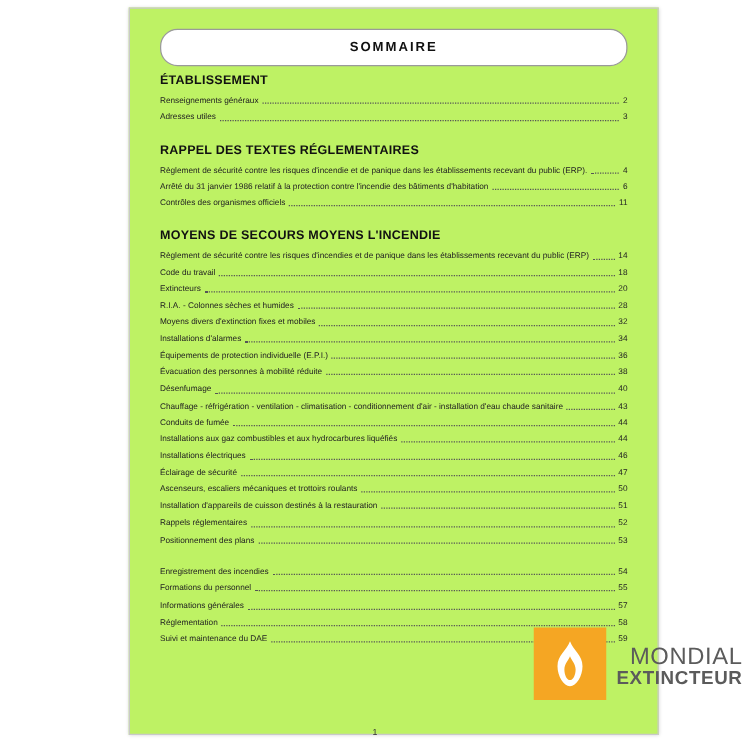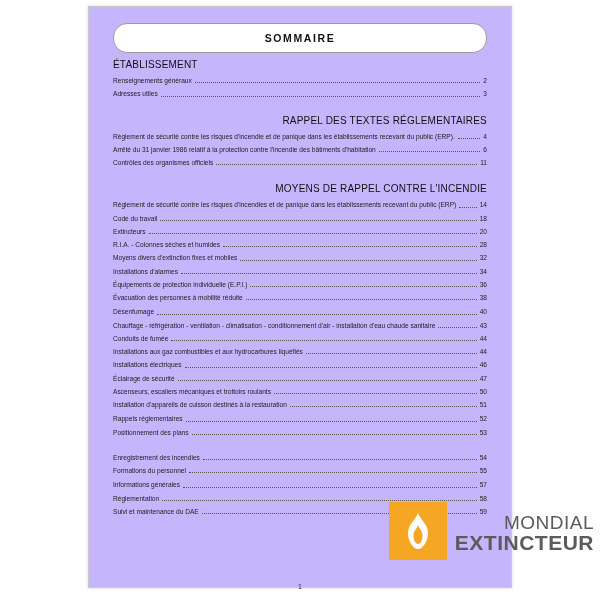--- a/index.html
+++ b/index.html
@@ -17,25 +17,25 @@
   .page {
     position: relative;
     width: 600px;
     height: 600px;
     background: #ffffff;
     box-sizing: border-box;
   }
   
   .sheet {
     position: absolute;
-    left: 88px;
+    left: 103px;
     top: 6px;
     width: 424px;
     height: 582px;
-    background: #c4b5fd;
+    background: #bef264;
     border: 1px solid #c9c9c9;
     box-shadow: 0 0 3px rgba(0,0,0,0.18);
     box-sizing: border-box;
   }
   .sheet-inner {
     position: absolute;
     left: 10px;
     top: 10px;
     right: 10px;
     bottom: 10px;
@@ -62,28 +62,28 @@
   }
   .toc {
     position: absolute;
     left: 14px;
     top: 42px;
     right: 14px;
     bottom: 0;
   }
   .section-head {
     font-size: 9.2px;
-    font-weight: normal;
+    font-weight: bold;
     color: #111;
     letter-spacing: 0.2px;
   }
   .section-head.big {
     font-size: 10px;
   }
-  .gap-top-18 { margin-top: 17px; text-align: right; }
+  .gap-top-18 { margin-top: 17px; }
   .entry {
     display: flex;
     align-items: flex-end;
     font-size: 6.6px;
     color: #222;
     margin-top: 6px;
     line-height: 1.1;
     white-space: nowrap;
   }
   .entry .etext {
@@ -129,21 +129,21 @@
     line-height: 1.02;
   }
   .logo-text .l1 {
     font-size: 19px;
     font-weight: normal;
     color: #5b5b5b;
     letter-spacing: 0.5px;
     text-align: right;
   }
   .logo-text .l2 {
-    font-size: 21px;
+    font-size: 15px;
     font-weight: bold;
     color: #5b5b5b;
     letter-spacing: 0.5px;
   }
   .page-number {
     position: absolute;
     left: 0;
     right: 0;
     bottom: 10px;
     text-align: center;
@@ -183,21 +183,21 @@
           <div class="entry">
             <span class="etext">Arrêté du 31 janvier 1986 relatif à la protection contre l'incendie des bâtiments d'habitation</span>
             <span class="dots"></span>
             <span class="pnum">6</span>
           </div>
           <div class="entry">
             <span class="etext">Contrôles des organismes officiels</span>
             <span class="dots"></span>
             <span class="pnum">11</span>
           </div>
-          <div class="section-head big gap-top-18">MOYENS DE RAPPEL CONTRE L'INCENDIE</div>
+          <div class="section-head big gap-top-18">MOYENS DE SECOURS MOYENS L'INCENDIE</div>
           <div class="entry first-under-head">
             <span class="etext">Règlement de sécurité contre les risques d'incendies et de panique dans les établissements recevant du public (ERP)</span>
             <span class="dots"></span>
             <span class="pnum">14</span>
           </div>
           <div class="entry">
             <span class="etext">Code du travail</span>
             <span class="dots"></span>
             <span class="pnum">18</span>
           </div>

